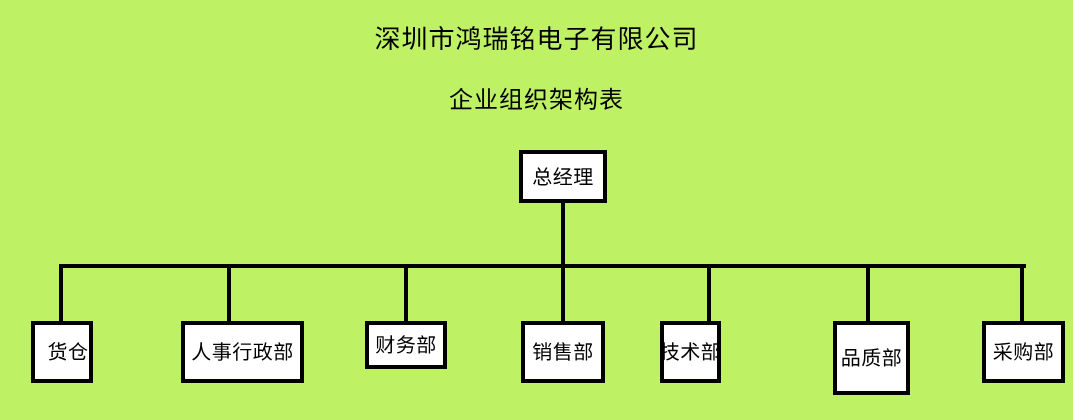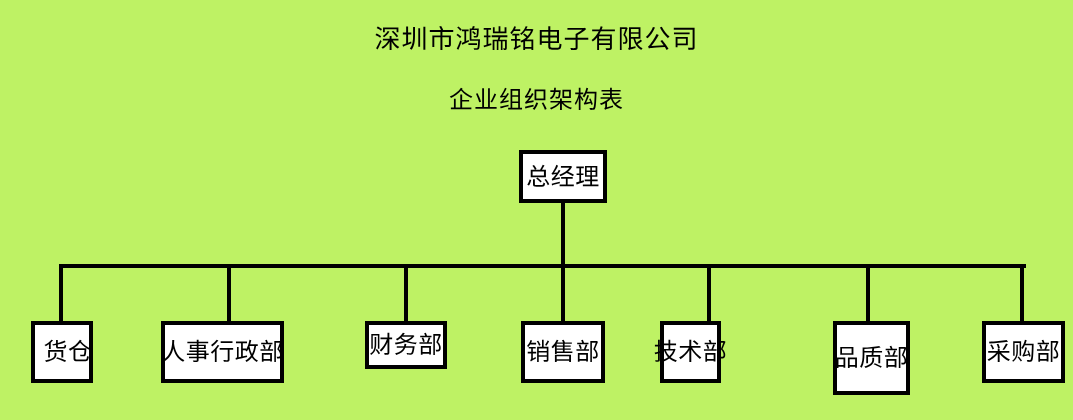--- a/index.html
+++ b/index.html
@@ -44,21 +44,21 @@
 
   
   .node-box {
     position: absolute;
     box-sizing: border-box;
     border: 4px solid #000000;
     background: #ffffff;
     display: flex;
     align-items: center;
     justify-content: center;
-    font-size: 24px;
+    font-size: 20px;
     line-height: 1;
     letter-spacing: 0.5px;
     white-space: nowrap;
     z-index: 3;
   }
   .node-label {
     display: block;
   }
 
   
@@ -86,21 +86,21 @@
   <div class="line line-v" id="line-root-stem" style="left: 561px; top: 203px; height: 65px;"></div>
 
   <div class="line line-h" id="line-bus" style="left: 61px; top: 264px; width: 965px;"></div>
 
   <div id="dept-layer">
       <div class="line line-v" style="left: 59px; top: 264px; height: 57px;"></div>
       <div class="node-box" style="left: 31px; top: 321px; width: 62px; height: 62px; padding-left: 12px;">
         <span class="node-label">货仓</span>
       </div>
       <div class="line line-v" style="left: 227px; top: 264px; height: 57px;"></div>
-      <div class="node-box" style="left: 161px; top: 321px; width: 123px; height: 62px;">
+      <div class="node-box" style="left: 181px; top: 321px; width: 123px; height: 62px;">
         <span class="node-label">人事行政部</span>
       </div>
       <div class="line line-v" style="left: 404px; top: 264px; height: 57px;"></div>
       <div class="node-box" style="left: 365px; top: 321px; width: 82px; height: 48px;">
         <span class="node-label">财务部</span>
       </div>
       <div class="line line-v" style="left: 561px; top: 264px; height: 57px;"></div>
       <div class="node-box" style="left: 521px; top: 321px; width: 84px; height: 62px;">
         <span class="node-label">销售部</span>
       </div>

